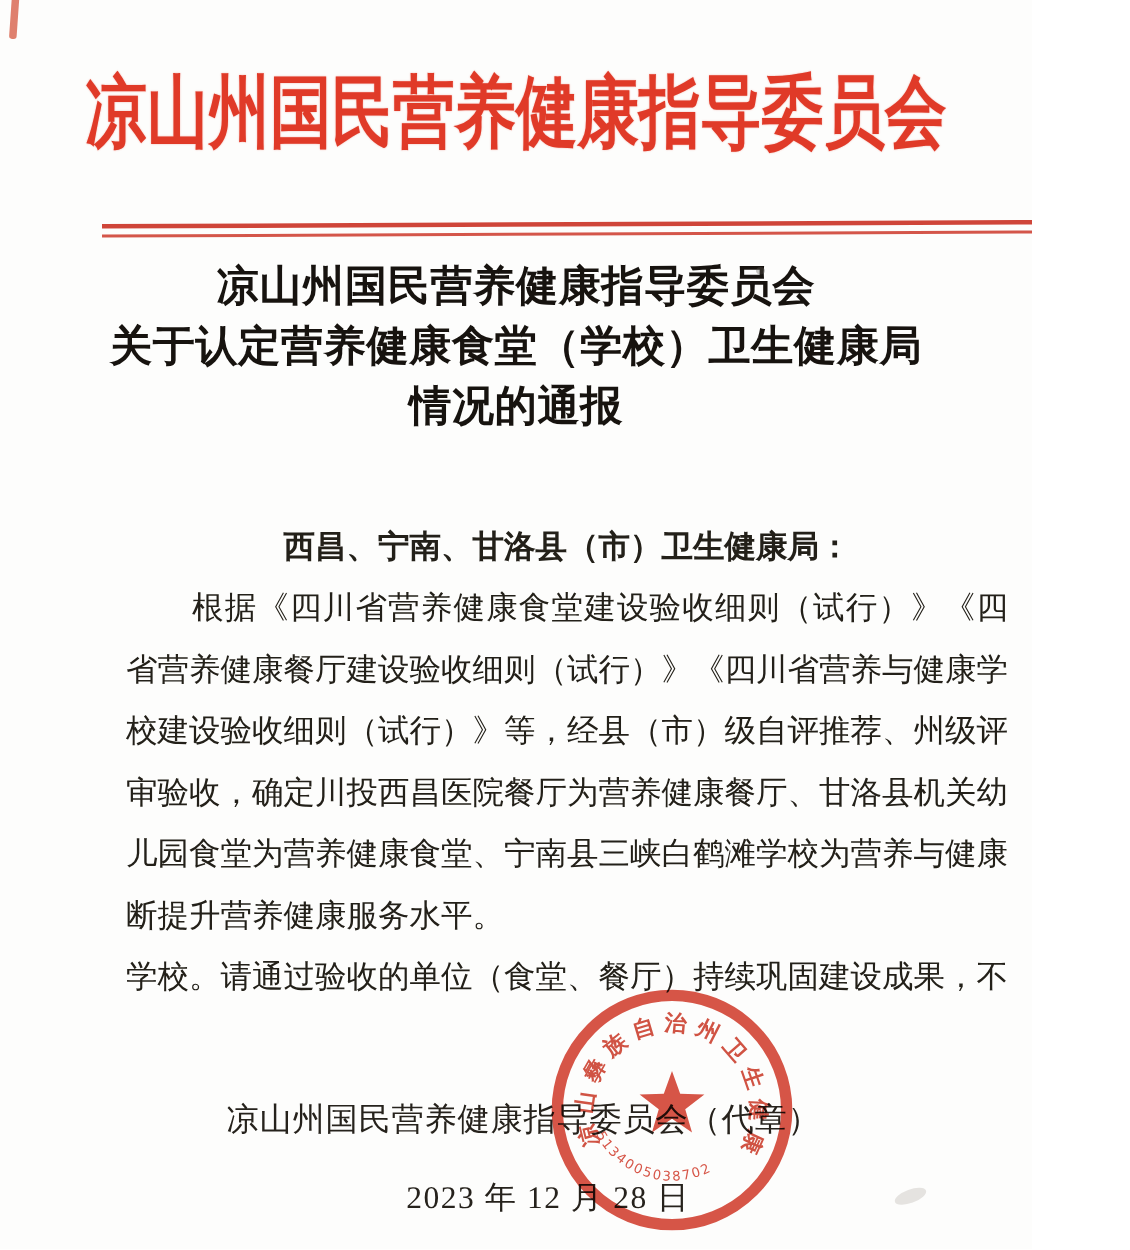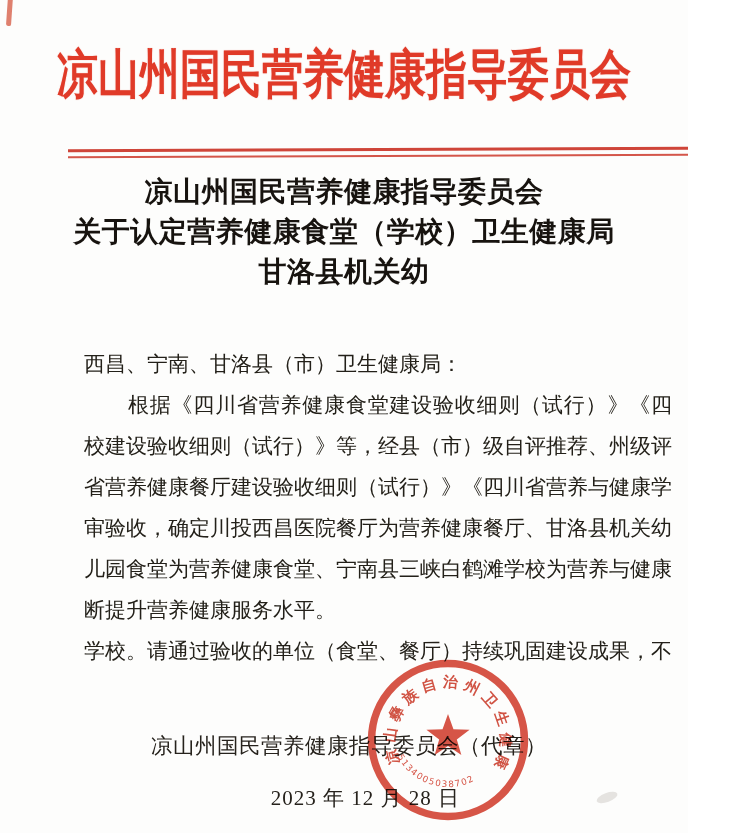--- a/index.html
+++ b/index.html
@@ -82,22 +82,23 @@
   .doc-body {
     position: absolute;
     left: 84px;
     top: 344px;
     width: 588px;
     color: #232019;
     font-size: 21px;
     line-height: 41px;
   }
   .salutation {
-    text-align: left;
-    white-space: nowrap;
+    text-align: center;
+    white-space: nowrap;
+    font-weight: bold;
   }
   .para-line {
     text-align: justify;
     text-align-last: justify;
     height: 41px;
     overflow: hidden;
   }
   .para-line.first {
     padding-left: 44px;
   }
@@ -188,28 +189,28 @@
   <div class="letterhead">凉山州国民营养健康指导委员会</div>
 
   <div class="rule-wrap">
     <div class="rule-thick"></div>
     <div class="rule-thin"></div>
   </div>
 
   <div class="doc-title">
     <div>凉山州国民营养健康指导委员会</div>
     <div>关于认定营养健康食堂（学校）卫生健康局</div>
-    <div>甘洛县机关幼</div>
+    <div>情况的通报</div>
   </div>
 
   <div class="doc-body">
     <div class="salutation">西昌、宁南、甘洛县（市）卫生健康局：</div>
     <div class="para-line first">根据《四川省营养健康食堂建设验收细则（试行）》《四川</div>
+    <div class="para-line">省营养健康餐厅建设验收细则（试行）》《四川省营养与健康学</div>
     <div class="para-line">校建设验收细则（试行）》等，经县（市）级自评推荐、州级评</div>
-    <div class="para-line">省营养健康餐厅建设验收细则（试行）》《四川省营养与健康学</div>
     <div class="para-line">审验收，确定川投西昌医院餐厅为营养健康餐厅、甘洛县机关幼</div>
     <div class="para-line">儿园食堂为营养健康食堂、宁南县三峡白鹤滩学校为营养与健康</div>
     <div class="para-line last">断提升营养健康服务水平。</div>
     <div class="para-line">学校。请通过验收的单位（食堂、餐厅）持续巩固建设成果，不</div>
   </div>
 
   <div class="signature">凉山州国民营养健康指导委员会（代章）</div>
 
   <div class="sign-date">2023 年 12 月 28 日</div>
 

